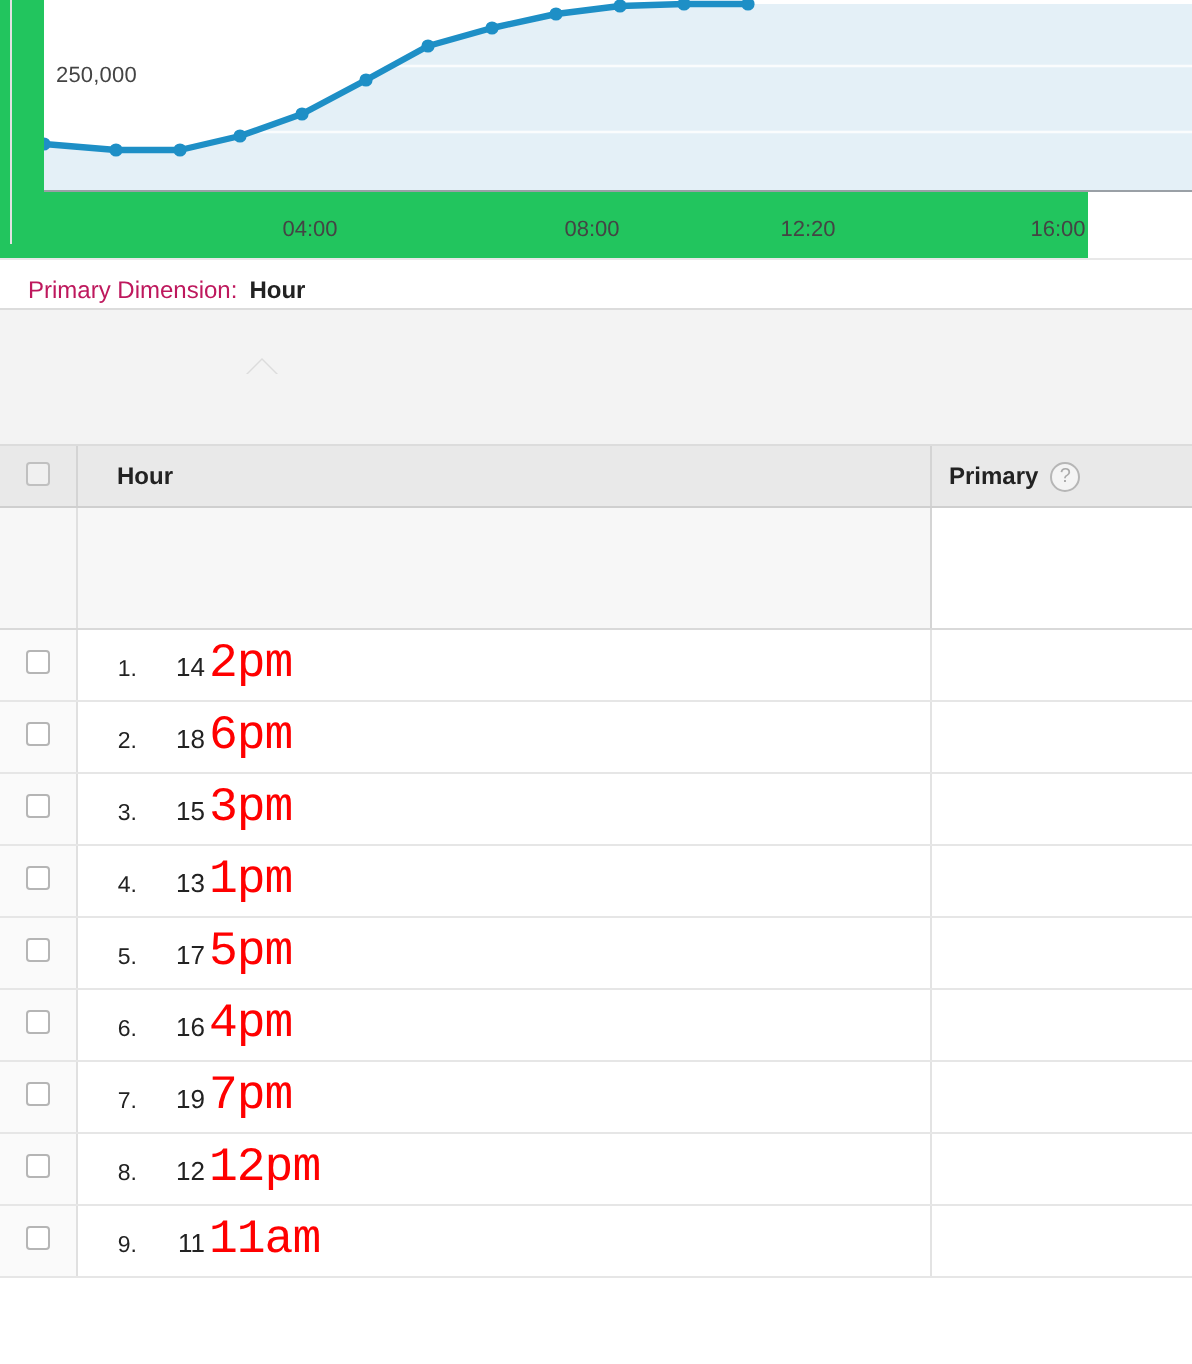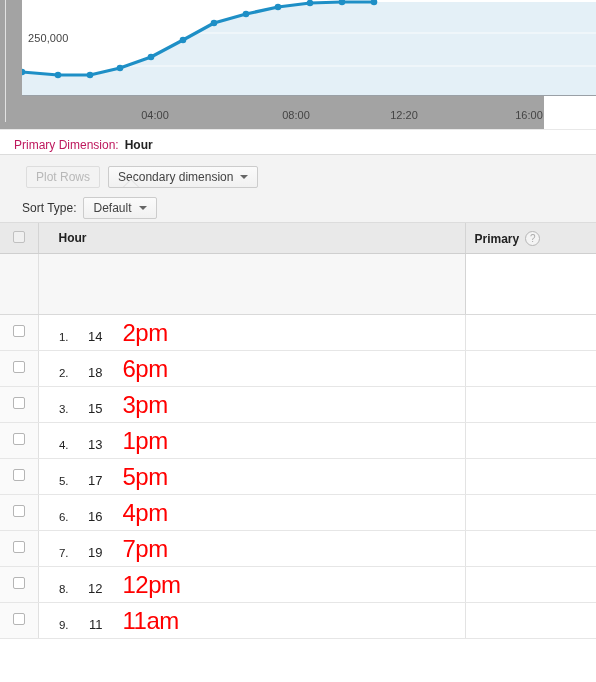--- a/index.html
+++ b/index.html
@@ -15,21 +15,21 @@
     color: #222222;
     overflow: hidden;
     position: relative;
   }
 
   
   .chart-panel {
     position: relative;
     width: 544px;
     height: 130px;
-    background: #a3a3a3;
+    background: #22c55e;
     box-sizing: border-box;
   }
   .chart-left-rail {
     position: absolute;
     left: 5px;
     top: 0;
     width: 1px;
     height: 122px;
     background: #e2e2e2;
   }
@@ -304,25 +304,25 @@
     flex: none;
   }
   .hour-val {
     width: 34px;
     text-align: right;
     font-size: 13px;
     color: #222222;
     flex: none;
   }
   .annotation {
-    margin-left: 20px;
+    margin-left: 2px;
     color: #ff0000;
     font-size: 24px;
     line-height: 24px;
-    font-family: Liberation Sans, sans-serif;
+    font-family: Liberation Mono, monospace;
     letter-spacing: -0.5px;
   }
 </style>
 </head>
 <body>
 
 <div class="chart-panel">
   <div class="chart-left-rail"></div>
   <svg class="chart-svg" id="chart-svg" width="574" height="96" viewBox="0 0 574 96" style="left:22px;top:0;">
       <rect x="0" y="0" width="574" height="96" fill="#ffffff"></rect>
@@ -355,37 +355,21 @@
 </div>
 
 <div class="primary-dim-bar">
   <span class="primary-dim-label">Primary Dimension:</span><span class="primary-dim-value">Hour</span>
 </div>
 
 <div class="controls">
   <div class="dim-caret-border"></div>
   <div class="dim-caret"></div>
 
-  <div class="ctl-row1">
-    <div class="btn disabled">
-      <span>Plot Rows</span>
-    </div>
-    <div class="btn">
-      <span>Secondary dimension</span>
-      <span class="caret"></span>
-    </div>
-  </div>
-
-  <div class="ctl-row2">
-    <span class="sort-label">Sort Type:</span>
-    <div class="btn">
-      <span>Default</span>
-      <span class="caret"></span>
-    </div>
-  </div>
+
 
 </div>
 
 <table class="data-table">
   <colgroup>
     <col class="col-check">
       <col class="col-hour">
       <col class="col-visits">
   </colgroup>
   <thead>

